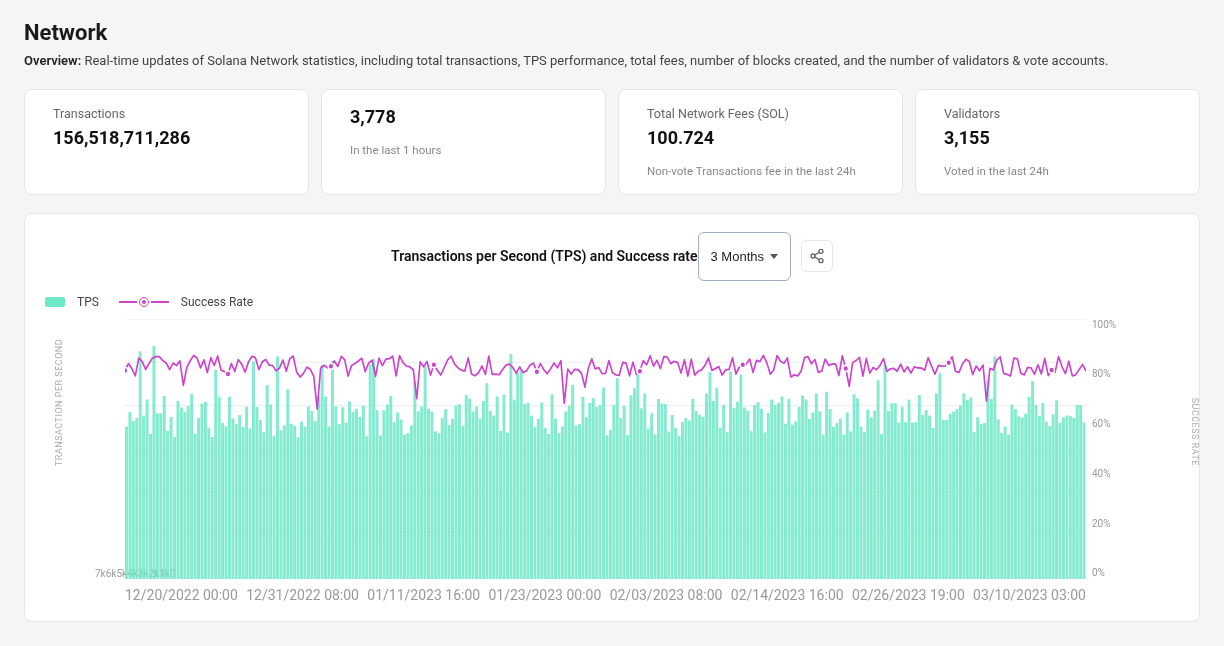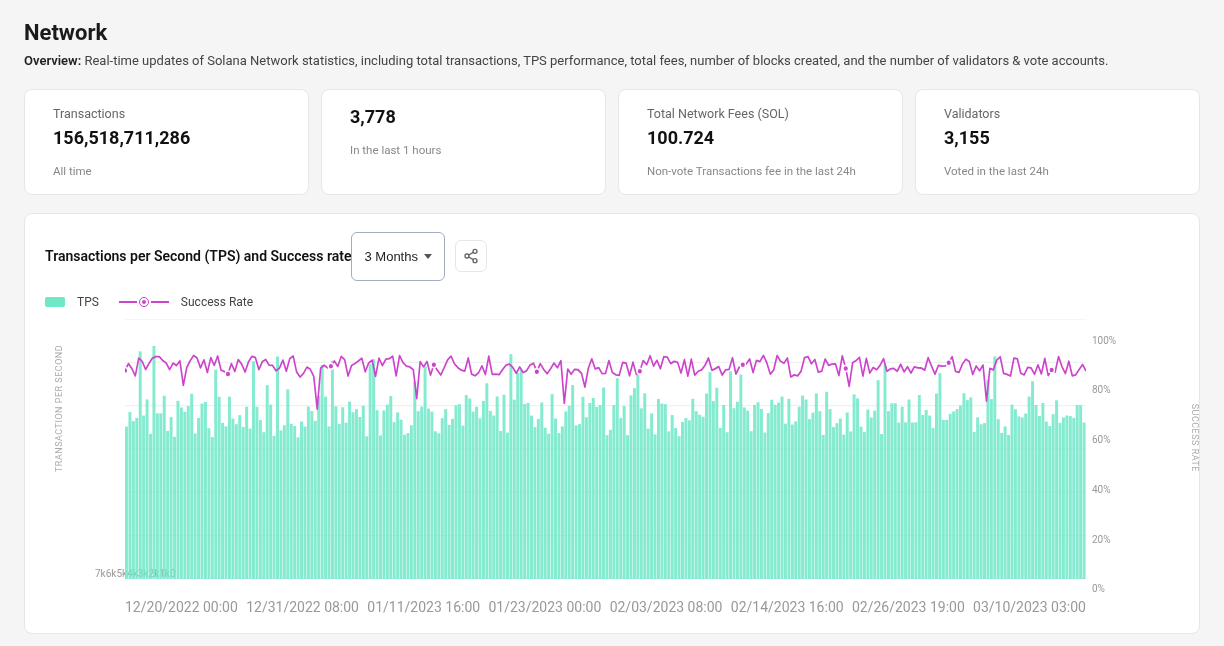--- a/index.html
+++ b/index.html
@@ -51,21 +51,21 @@
     }
     .chart-card {
       background: #fff;
       border: 1px solid #e5e7eb;
       border-radius: 8px;
       padding: 18px 20px;
     }
     .chart-header {
       display: flex;
       align-items: center;
-      justify-content: flex-start;
+      justify-content: center;
       margin-bottom: 14px;
     }
     .chart-title {
       font-size: 14px;
       font-weight: 600;
       color: #111;
     }
     .chart-controls {
       display: flex;
       align-items: center;
@@ -152,21 +152,20 @@
       display: flex;
       flex-direction: column;
       justify-content: space-between;
       align-items: flex-start;
       padding-left: 6px;
       font-size: 10px;
       color: #999;
       height: 260px;
       flex-shrink: 0;
       width: 38px;
-      margin-top: 16px;
     }
     .chart-inner {
       flex: 1;
       position: relative;
     }
     .chart-svg {
       width: 100%;
       height: 260px;
     }
     .x-axis {
@@ -223,21 +222,20 @@
 <h1 class="page-title">Network</h1>
 <p class="overview-text">
   <strong>Overview:</strong>
   <span>Real-time updates of Solana Network statistics, including total transactions, TPS performance, total fees, number of blocks created, and the number of validators &amp; vote accounts.</span>
 </p>
 
 <div class="stats-grid">
 <div class="stat-card">
       <div class="stat-label">Transactions</div>
       <div class="stat-value">156,518,711,286</div>
-      <div class="stat-sublabel">All time</div>
     </div>
     <div class="stat-card">
       <div class="stat-value">3,778</div>
       <div class="stat-sublabel">In the last 1 hours</div>
     </div>
     <div class="stat-card">
       <div class="stat-label">Total Network Fees (SOL)</div>
       <div class="stat-value">100.724</div>
       <div class="stat-sublabel">Non-vote Transactions fee in the last 24h</div>
     </div>

